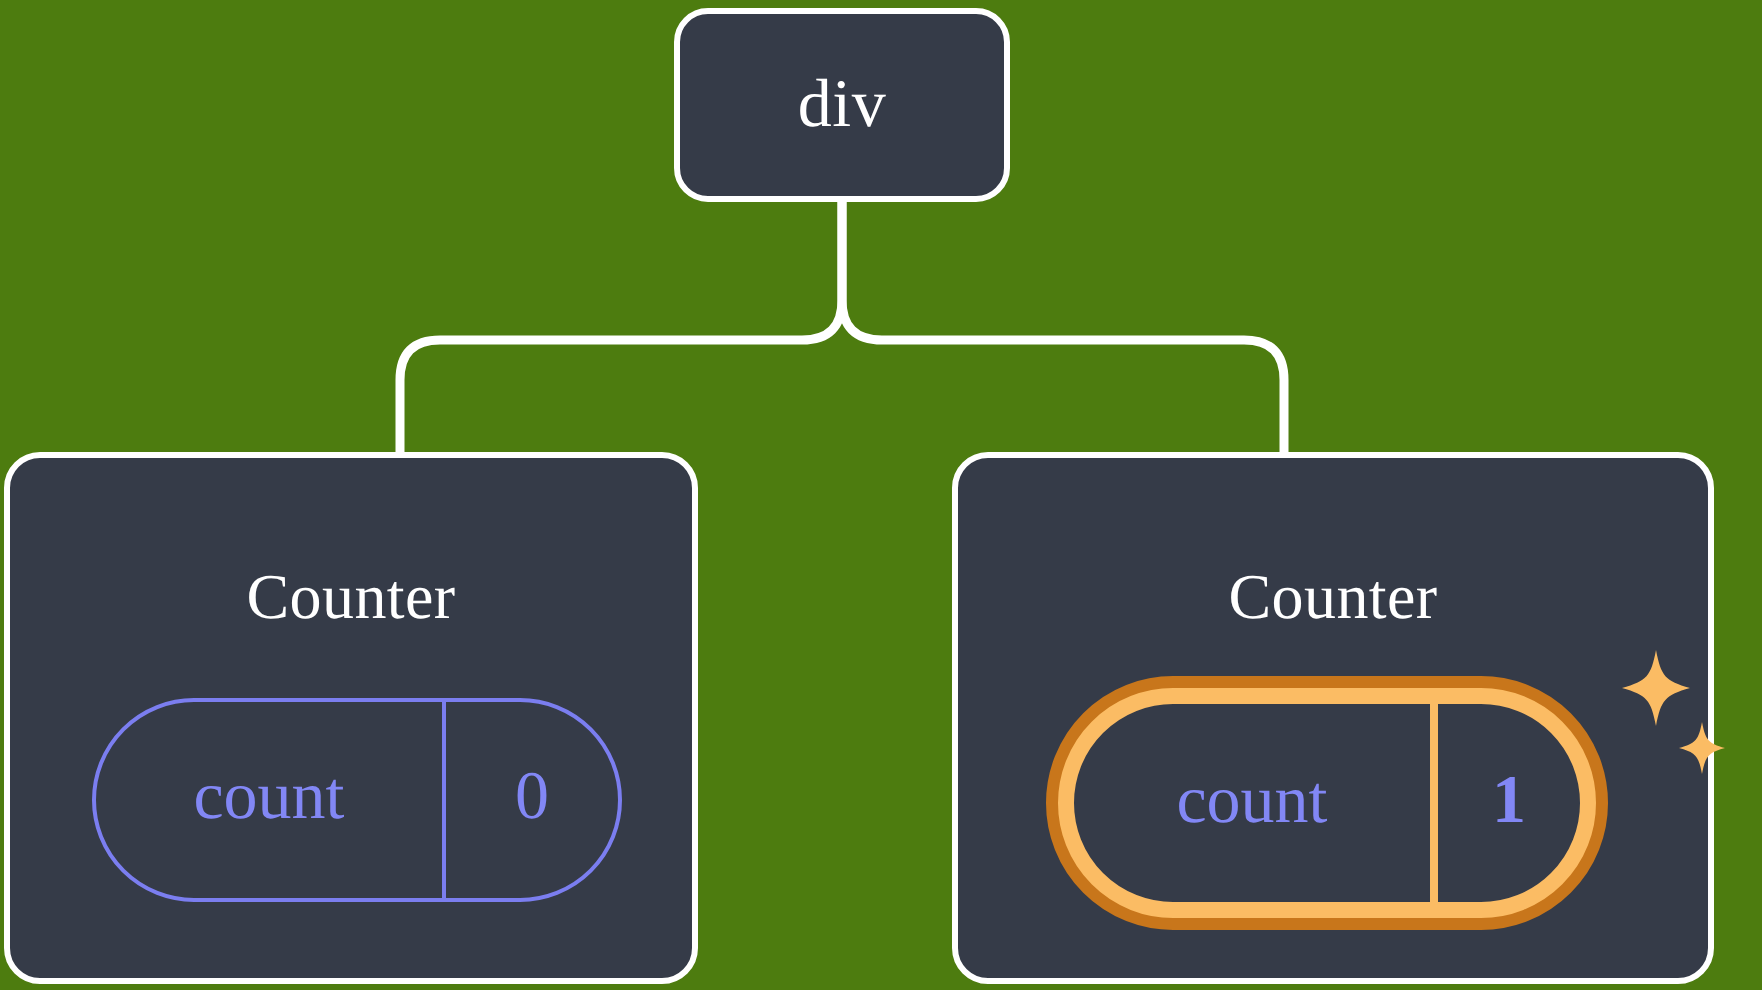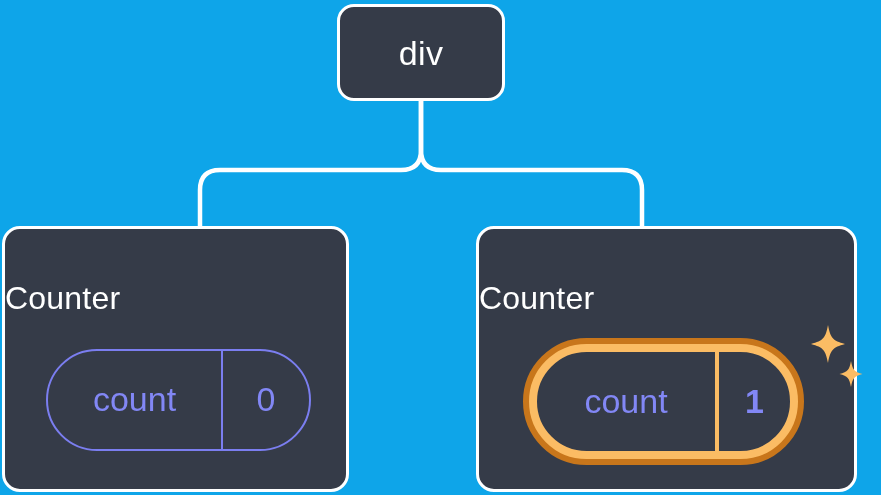--- a/index.html
+++ b/index.html
@@ -4,23 +4,23 @@
 <style>
   html, body {
     margin: 0;
     padding: 0;
     background: #4d6670;
   }
   #stage {
     position: relative;
     width: 881px;
     height: 495px;
-    background: #0ea5e9;
+    background: #4d7c0f;
     overflow: hidden;
-    font-family: Liberation Sans, sans-serif;
+    font-family: Liberation Serif, serif;
   }
   .edges {
     position: absolute;
     left: 0;
     top: 0;
     width: 881px;
     height: 495px;
     pointer-events: none;
   }
   .node {
@@ -61,20 +61,21 @@
   #card-right {
     left: 476px;
     top: 226px;
     width: 381px;
     height: 266px;
   }
   .card-title {
     position: absolute;
     left: 0;
     right: 0;
+    text-align: center;
     color: #ffffff;
     font-size: 32px;
     line-height: 1;
     letter-spacing: 0.2px;
   }
   #card-left .card-title { top: 53px; }
   #card-right .card-title { top: 53px; }
 
   
   .pill {

